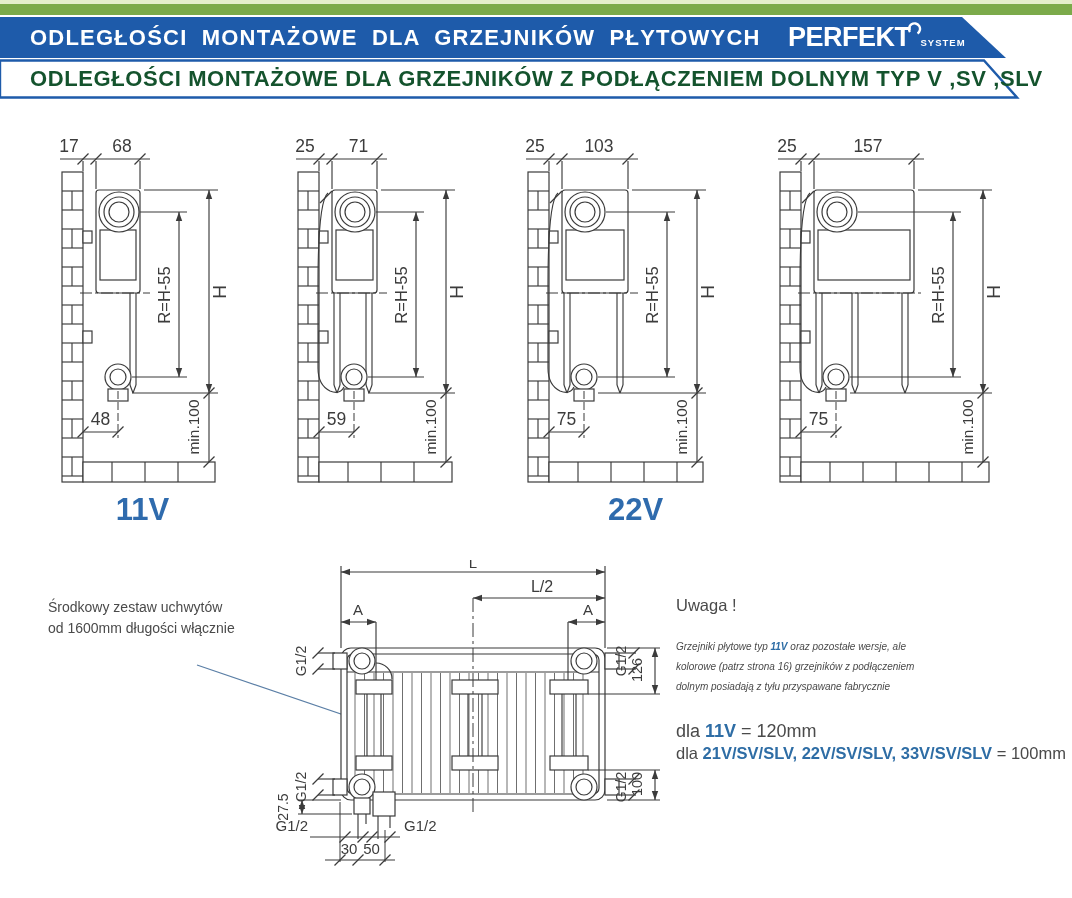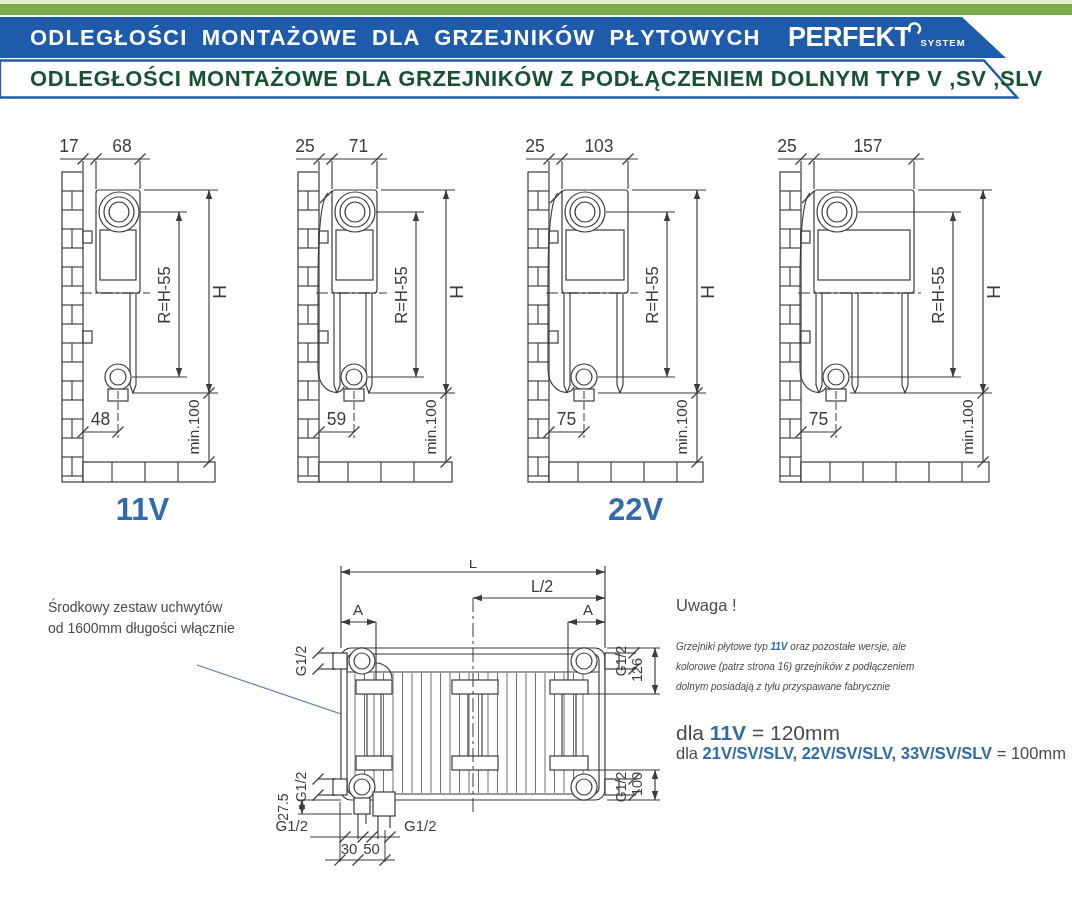--- a/index.html
+++ b/index.html
@@ -18,21 +18,21 @@
   .logo-hook{position:relative;width:14px;height:20px;margin-left:-3px;top:-6px;}
   .logo-sub{font-size:9.5px;font-weight:600;letter-spacing:1px;margin-left:-1px;}
   #banner2-text{left:30px;top:59px;height:40px;line-height:40px;color:#14532d;
                 font-size:22px;font-weight:600;letter-spacing:0.6px;white-space:nowrap;}
   
   .type-label{top:492px;width:255px;text-align:center;color:#2f6bad;font-size:31px;font-weight:600;}
   
   #left-note{left:48px;top:597px;font-size:14px;line-height:20.5px;color:#4a4a4a;}
   #uwaga{left:676px;top:596px;font-size:16.5px;color:#4a4a4a;}
   #paragraph{left:676px;top:637px;font-size:10px;line-height:19.8px;color:#4a4a4a;width:390px;font-style:italic;}
-  #dla1{left:676px;top:721px;font-size:21px;color:#4a4a4a;}
+  #dla1{left:676px;top:721px;font-size:18px;color:#4a4a4a;}
   #dla2{left:676px;top:744px;font-size:16.5px;color:#4a4a4a;}
   #caption{left:398px;top:847px;font-size:17px;color:#4a4a4a;}
   .hl{color:#2e6da5;font-weight:600;}
   #caption .hl{color:#4e7fb5;font-weight:400;}
   svg text{font-family:"Liberation Sans",sans-serif;}
 </style>
 </head>
 <body>
 
 <div id="page">

